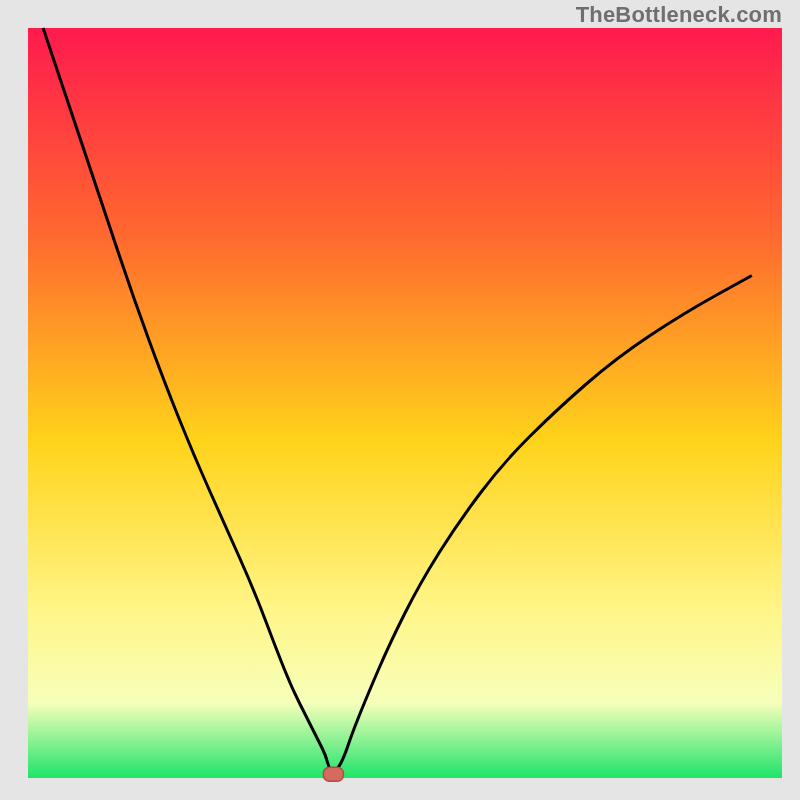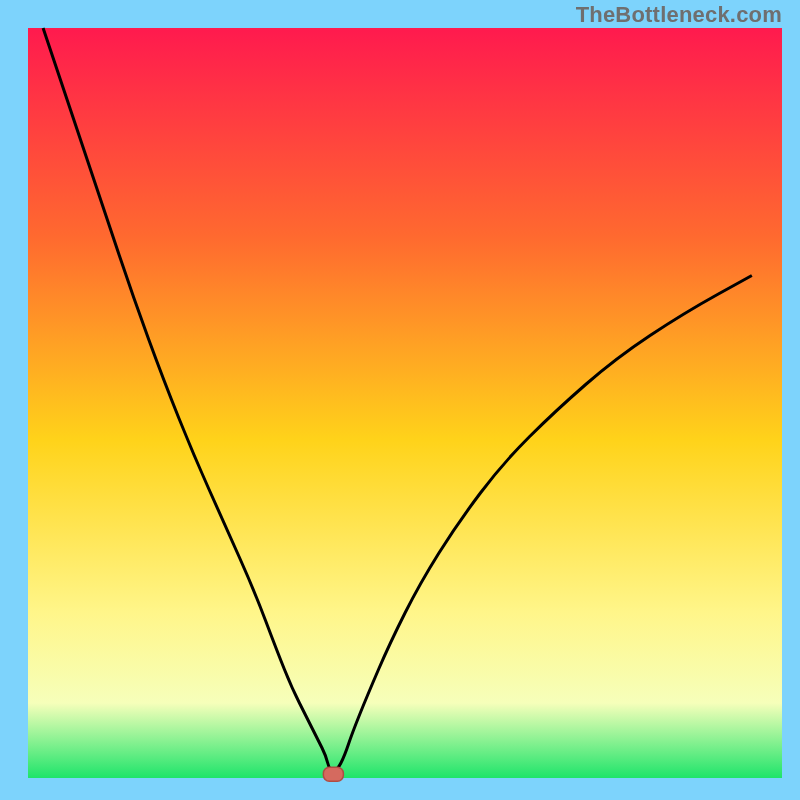--- a/index.html
+++ b/index.html
@@ -8,21 +8,21 @@
     width: 800px;
     height: 800px;
     background: #000000;
     overflow: hidden;
     font-family: Arial, Helvetica, sans-serif;
   }
   .frame {
     position: relative;
     width: 800px;
     height: 800px;
-    background: #7dd3fc;
+    background: #e5e5e5;
   }
   .watermark {
     position: absolute;
     top: 2px;
     right: 18px;
     color: #6f6f6f;
     font-size: 22px;
     font-weight: 600;
     letter-spacing: 0.2px;
     z-index: 5;

